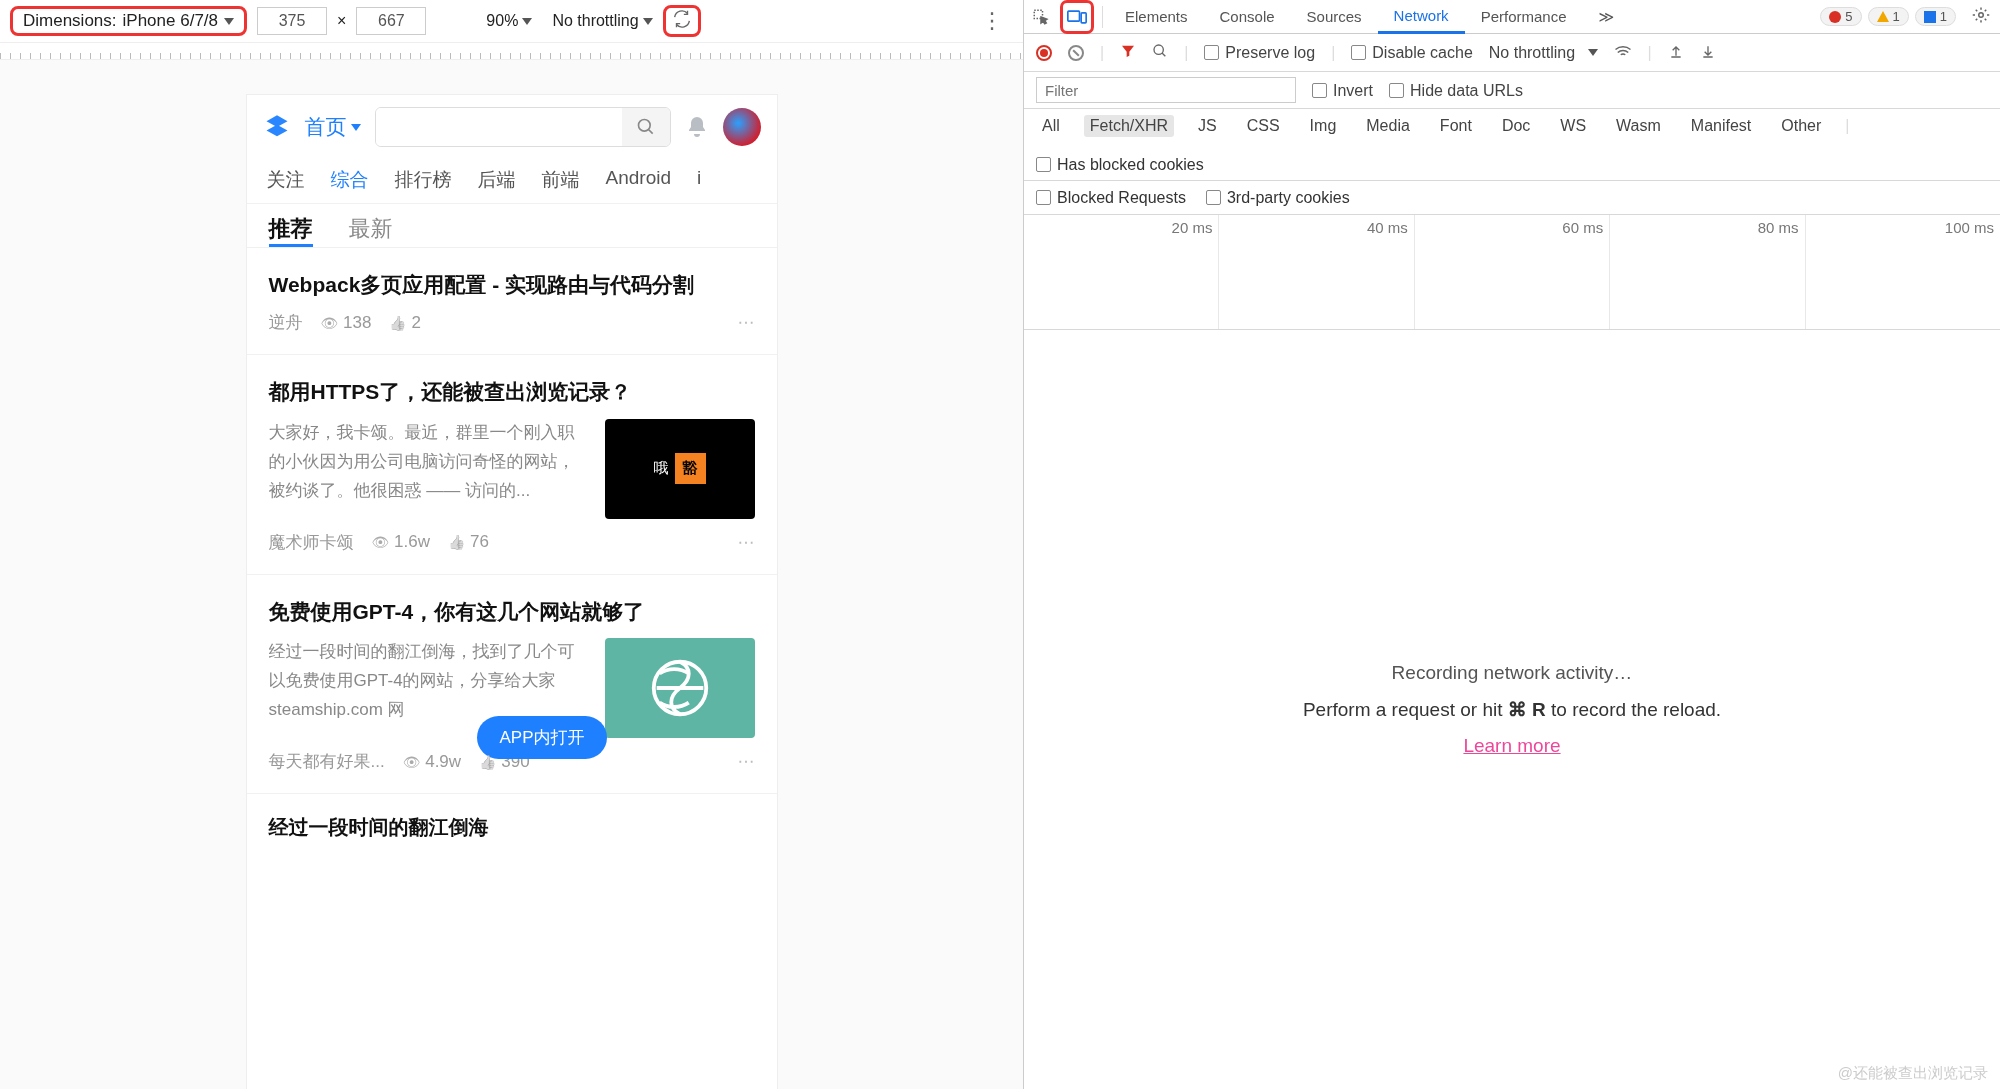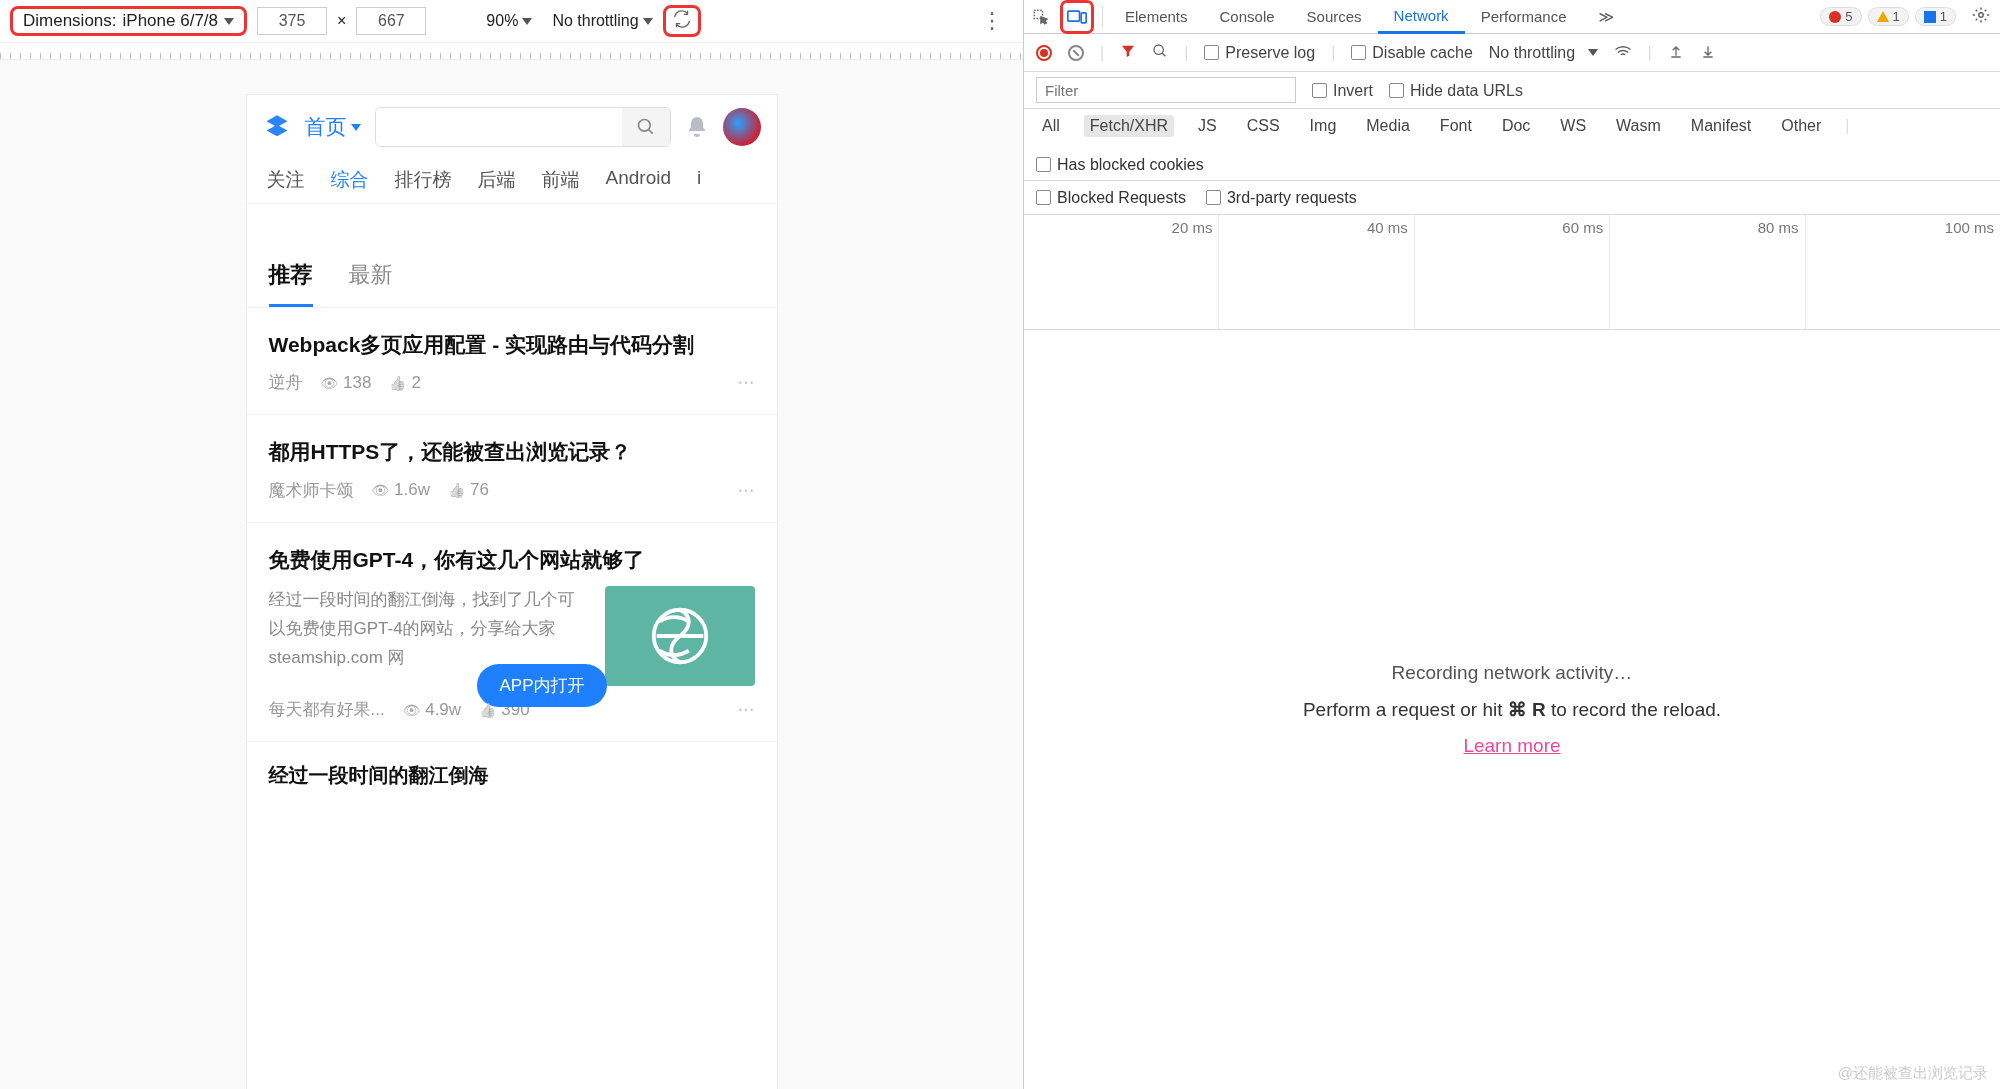--- a/index.html
+++ b/index.html
@@ -25,21 +25,21 @@
   .logo{width:28px;height:28px;}
   .home-link{color:#1e80ff;font-size:21px;display:flex;align-items:center;gap:4px;}
   .search{flex:1;display:flex;border:1px solid #ddd;border-radius:6px;height:40px;overflow:hidden;}
   .search input{flex:1;border:none;padding:6px 10px;font-size:16px;outline:none;}
   .search .sbtn{width:48px;background:#f4f4f4;display:flex;align-items:center;justify-content:center;color:#888;}
   .bell{color:#9aa0a6;}
   .avatar{width:38px;height:38px;border-radius:50%;background:radial-gradient(circle at 40% 40%,#2aa0ff,#c23 70%);}
   .tabs{display:flex;gap:26px;padding:8px 20px 10px;font-size:19px;color:#555;overflow:hidden;}
   .tabs span.active{color:#1e80ff;}
   .subtabs{display:flex;gap:36px;padding:10px 22px 0;font-size:22px;border-top:1px solid #f1f1f1;}
-  .subtabs .st{padding-bottom:14px;color:#888;margin-top:46px;}
+  .subtabs .st{color:#888;}
   .subtabs .st.active{color:#111;font-weight:600;border-bottom:3.5px solid #1e80ff;}
   .feed{border-top:1px solid #f0f0f0;}
   .post{padding:22px 22px 20px;border-bottom:1px solid #f1f1f1;position:relative;}
   .post h3{font-size:21px;color:#111;font-weight:700;margin-bottom:12px;line-height:1.4;}
   .post .body{display:flex;gap:14px;}
   .post .text{flex:1;color:#888;font-size:17px;line-height:1.7;max-height:120px;overflow:hidden;}
   .thumb{width:150px;height:100px;border-radius:4px;flex:0 0 150px;}
   .thumb.black{background:#000;display:flex;align-items:center;justify-content:center;color:#fff;font-size:15px;}
   .thumb.black .orange{background:#f58220;color:#000;padding:6px 8px;margin-left:6px;font-weight:700;}
   .thumb.gpt{background:#5eb5a3;display:flex;align-items:center;justify-content:center;}
@@ -163,20 +163,27 @@
             <div class="meta">
               <span>逆舟</span>
               <span><span class="eye"></span> <span>138</span></span>
               <span><span class="like"></span> <span>2</span></span>
               <span class="more">⋯</span>
             </div>
           </div>
 
           <div class="post">
             <h3>都用HTTPS了，还能被查出浏览记录？</h3>
+            <div class="body">
+              <div class="text">大家好，我卡颂。最近，群里一个刚入职的小伙因为用公司电脑访问奇怪的网站，被约谈了。他很困惑 —— 访问的...</div>
+              <div class="thumb black">
+                <span>哦</span>
+                  <span class="orange">豁</span>
+              </div>
+            </div>
             <div class="meta">
               <span>魔术师卡颂</span>
               <span><span class="eye"></span> <span>1.6w</span></span>
               <span><span class="like"></span> <span>76</span></span>
               <span class="more">⋯</span>
             </div>
           </div>
 
           <div class="post">
             <h3>免费使用GPT-4，你有这几个网站就够了</h3>
@@ -297,21 +304,21 @@
       <span class="t">WS</span>
       <span class="t">Wasm</span>
       <span class="t">Manifest</span>
       <span class="t">Other</span>
       <span style="color:#ddd;">|</span>
       <label><span class="cbx"></span><span>Has blocked cookies</span></label>
     </div>
 
     <div class="block-row">
       <label><span class="cbx"></span><span>Blocked Requests</span></label>
-      <label><span class="cbx"></span><span>3rd-party requests</span></label>
+      <label><span class="cbx"></span><span>3rd-party cookies</span></label>
     </div>
 
     <div class="timeline">
       <div class="col">
           <span>20 ms</span>
         </div>
       <div class="col">
           <span>40 ms</span>
         </div>
       <div class="col">

